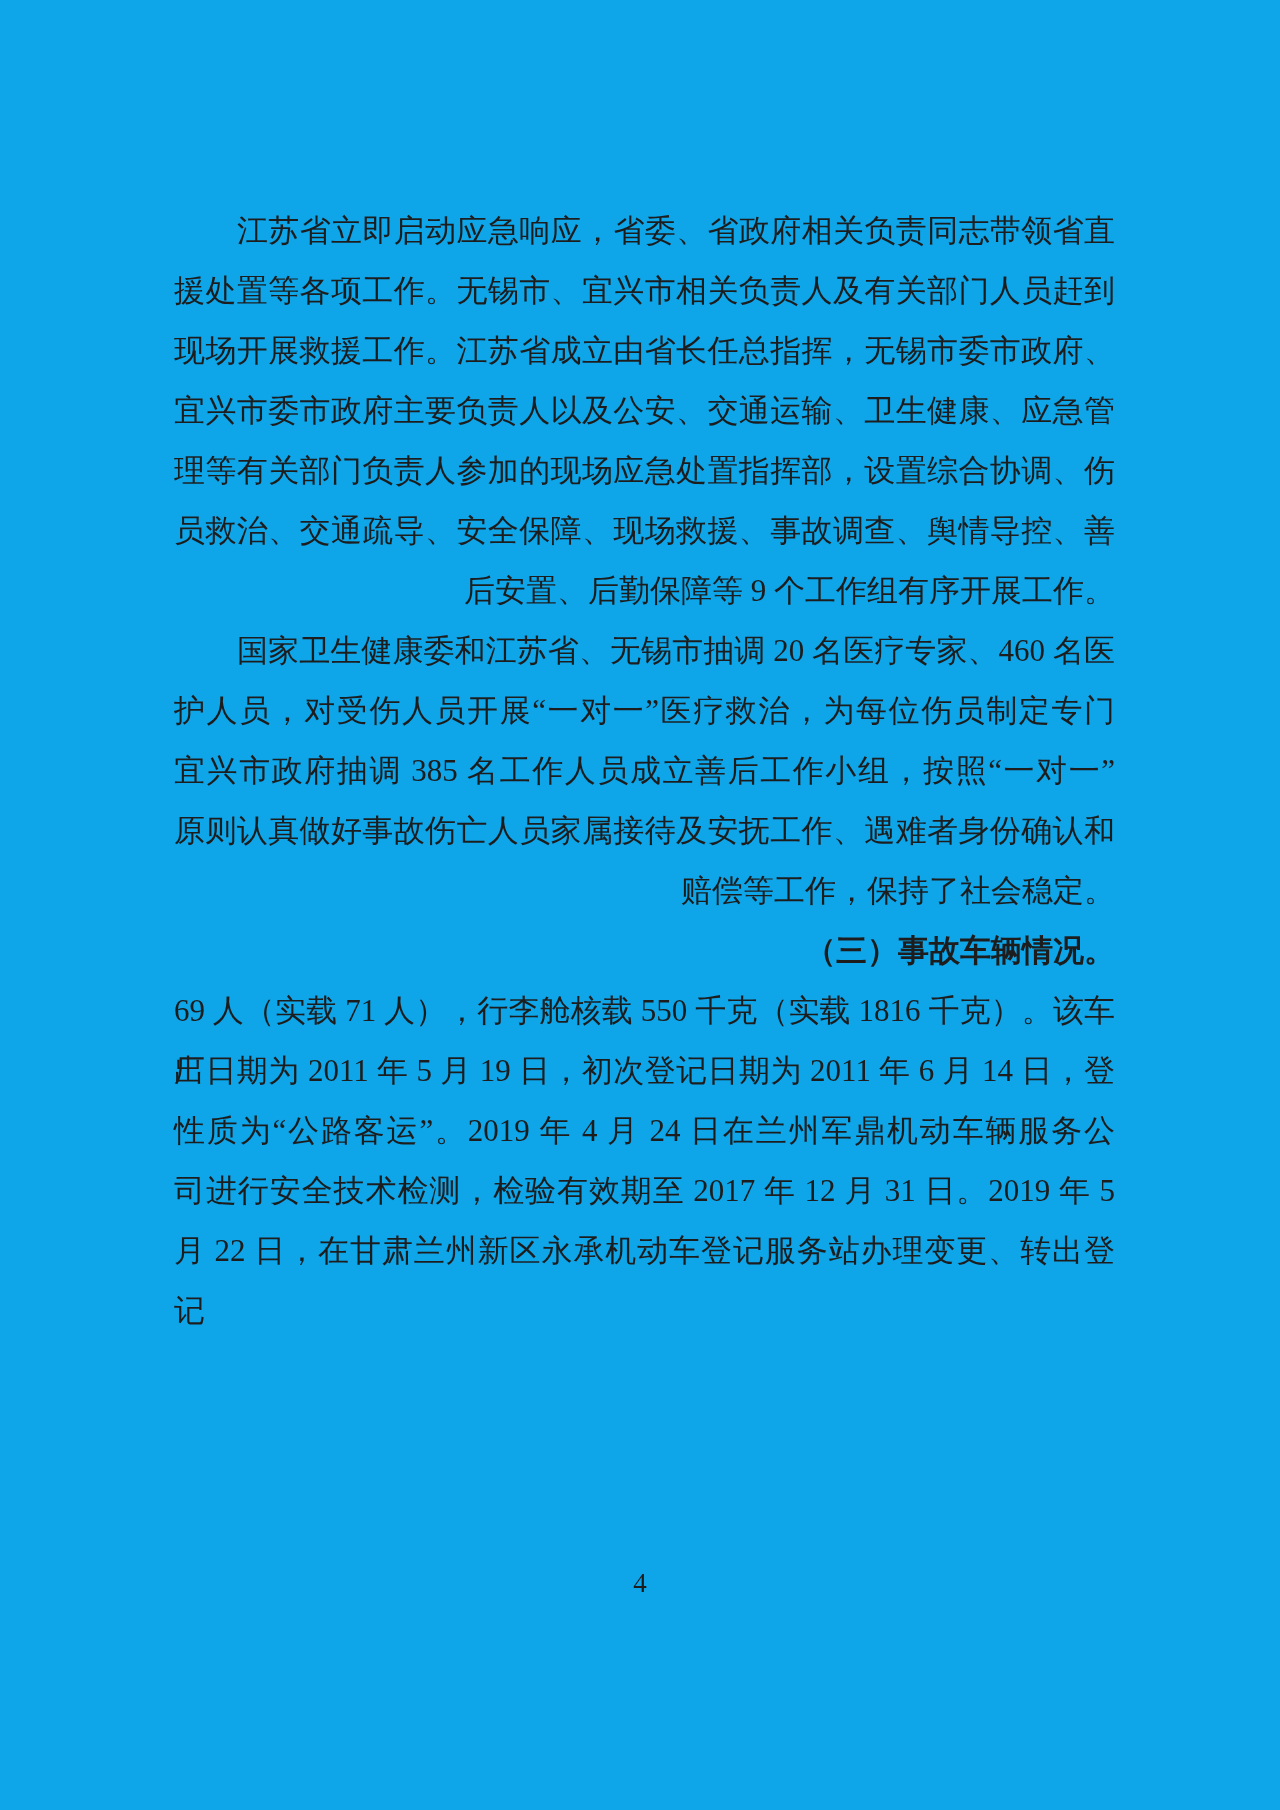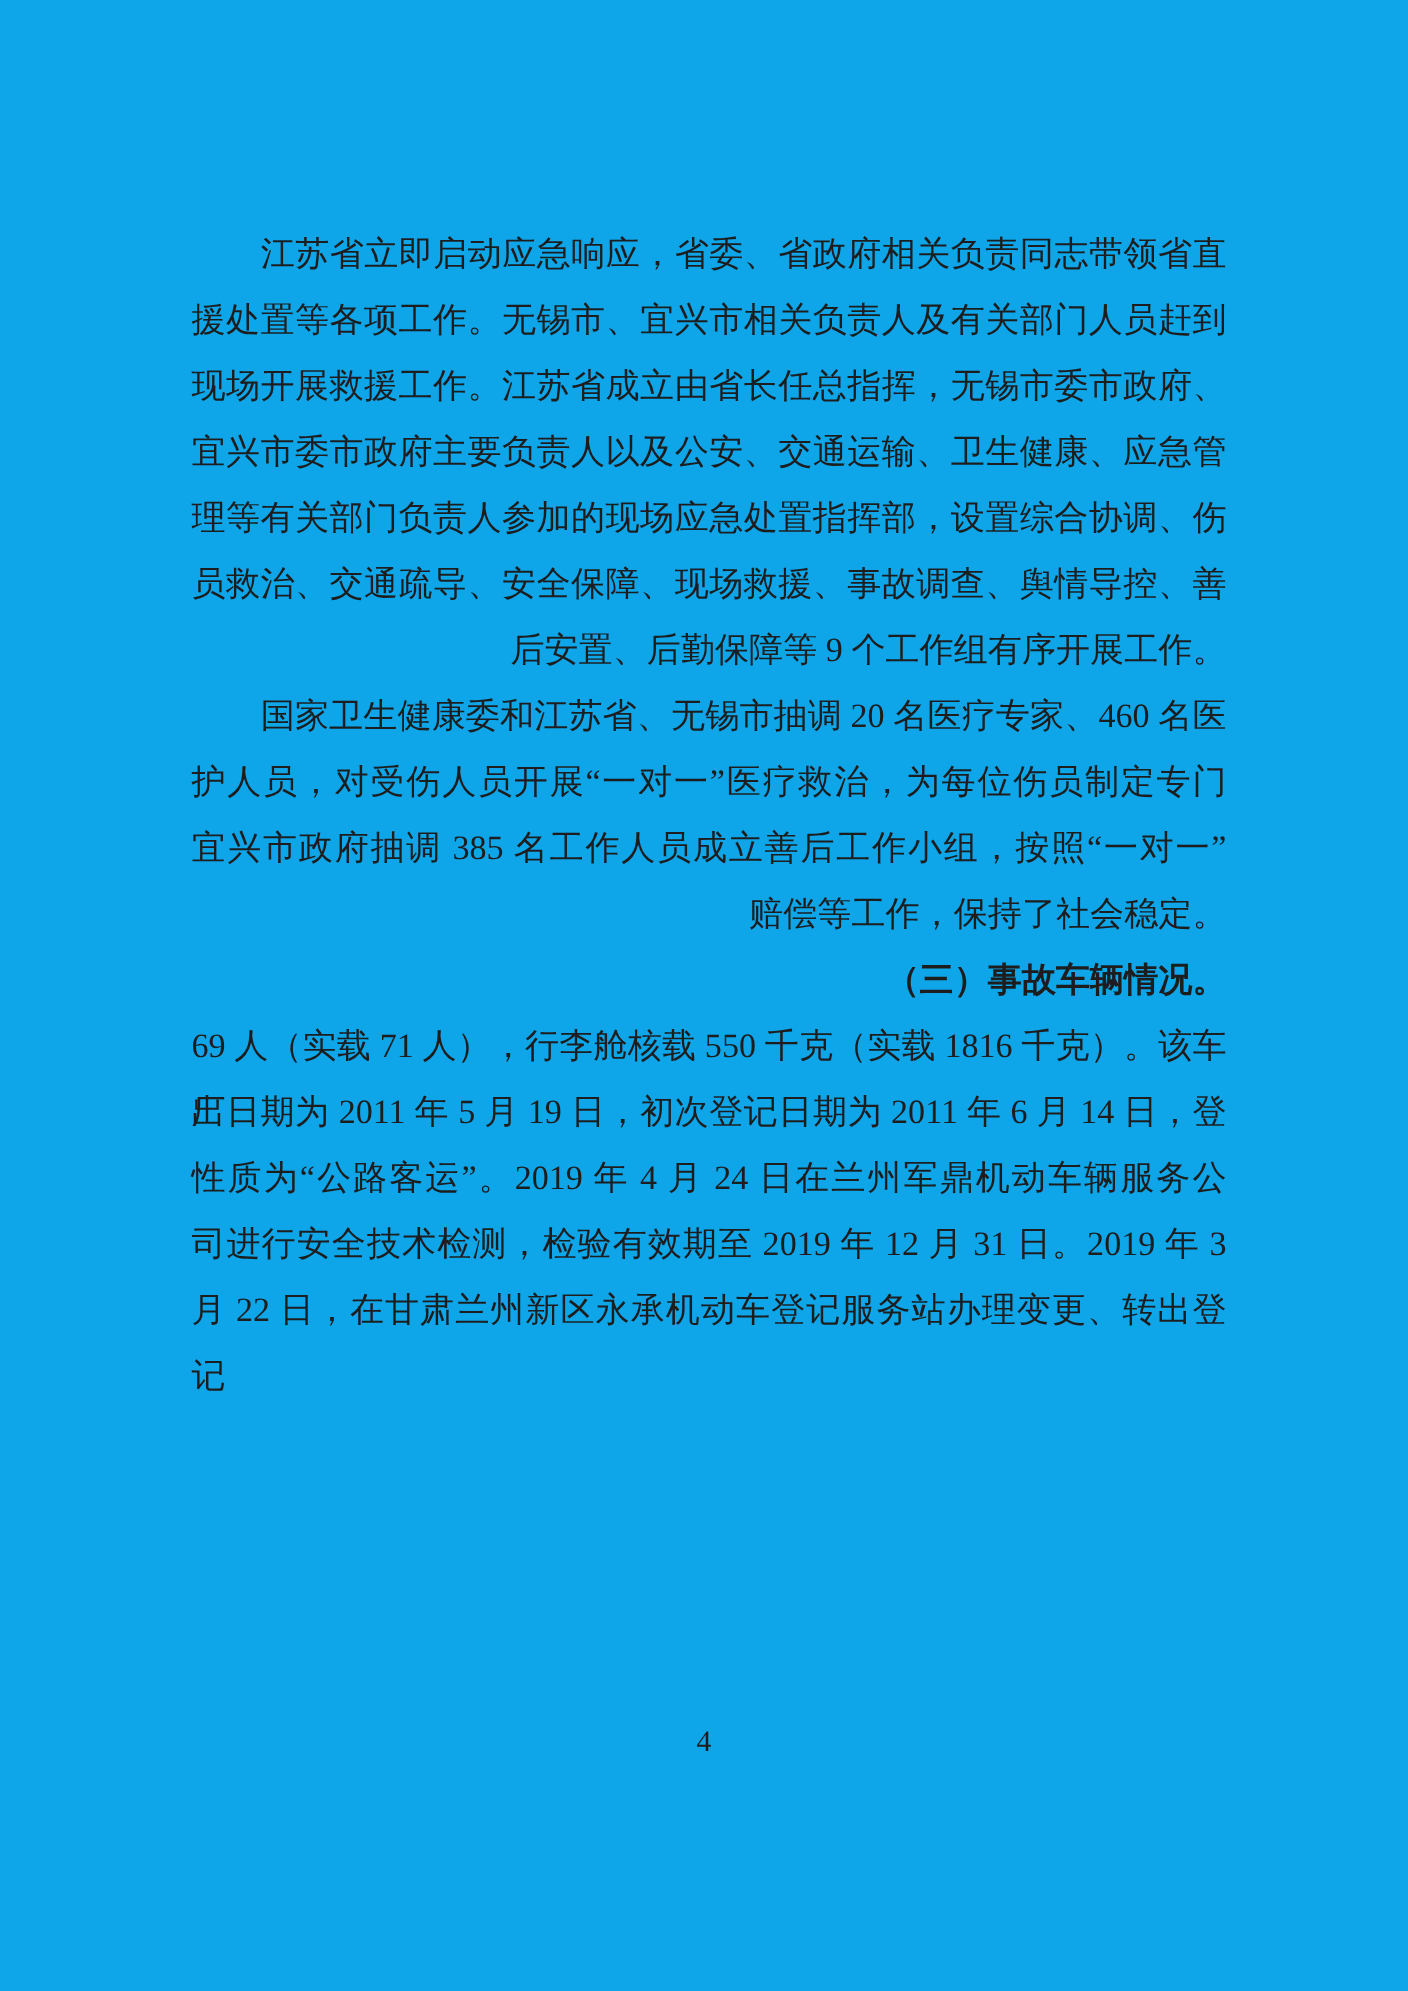--- a/index.html
+++ b/index.html
@@ -59,22 +59,23 @@
       <div class="line j ind">江苏省立即启动应急响应，省委、省政府相关负责同志带领省直</div>
       <div class="line j">援处置等各项工作。无锡市、宜兴市相关负责人及有关部门人员赶到</div>
       <div class="line j">现场开展救援工作。江苏省成立由省长任总指挥，无锡市委市政府、</div>
       <div class="line j">宜兴市委市政府主要负责人以及公安、交通运输、卫生健康、应急管</div>
       <div class="line j">理等有关部门负责人参加的现场应急处置指挥部，设置综合协调、伤</div>
       <div class="line j">员救治、交通疏导、安全保障、现场救援、事故调查、舆情导控、善</div>
       <div class="line">后安置、后勤保障等 9 个工作组有序开展工作。</div>
       <div class="line j ind">国家卫生健康委和江苏省、无锡市抽调 20 名医疗专家、460 名医</div>
       <div class="line j">护人员，对受伤人员开展“一对一”医疗救治，为每位伤员制定专门</div>
       <div class="line j">宜兴市政府抽调 385 名工作人员成立善后工作小组，按照“一对一”</div>
+      <div class="line j">原则认真做好事故伤亡人员家属接待及安抚工作、遇难者身份确认和</div>
       <div class="line">赔偿等工作，保持了社会稳定。</div>
       <div class="line ind b">（三）事故车辆情况。</div>
       <div class="line j">69 人（实载 71 人），行李舱核载 550 千克（实载 1816 千克）。该车出</div>
       <div class="line j">厂日期为 2011 年 5 月 19 日，初次登记日期为 2011 年 6 月 14 日，登</div>
       <div class="line j">性质为“公路客运”。2019 年 4 月 24 日在兰州军鼎机动车辆服务公</div>
-      <div class="line j">司进行安全技术检测，检验有效期至 2019 年 12 月 31 日。2019 年 3</div>
+      <div class="line j">司进行安全技术检测，检验有效期至 2017 年 12 月 31 日。2019 年 5</div>
       <div class="line j">月 22 日，在甘肃兰州新区永承机动车登记服务站办理变更、转出登记</div>
     </div>
   <div class="page-number">4</div>
 </div>
 
 </body></html>

